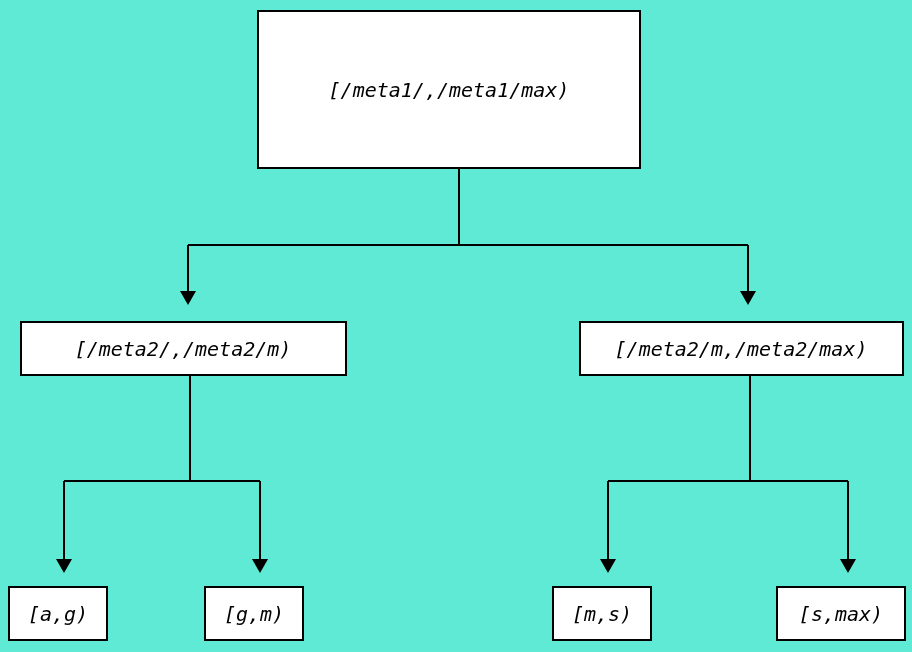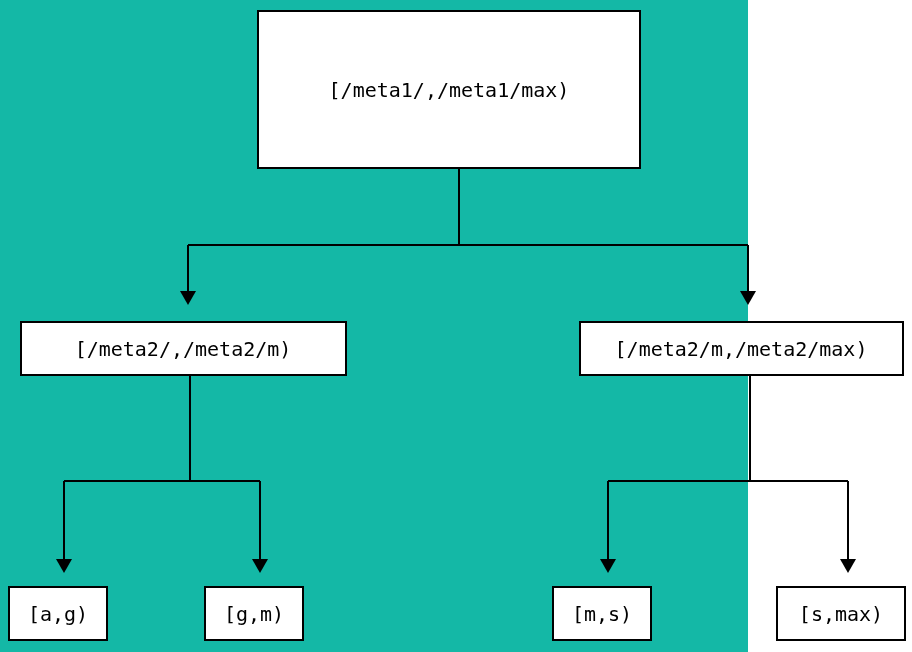--- a/index.html
+++ b/index.html
@@ -8,23 +8,24 @@
     background: #ffffff;
   }
   body {
     width: 912px;
     height: 652px;
     font-family: "DejaVu Sans Mono", monospace;
     overflow: hidden;
   }
   #diagram-root {
     position: relative;
-    width: 748px;
+    width: 912px;
     height: 652px;
-    background: #14b8a6;
+    background: #5eead4;
+    font-style: italic;
   }
   #tree-svg {
     position: absolute;
     top: 0;
     left: 0;
     width: 912px;
     height: 652px;
     display: block;
   }
   .node-box {

